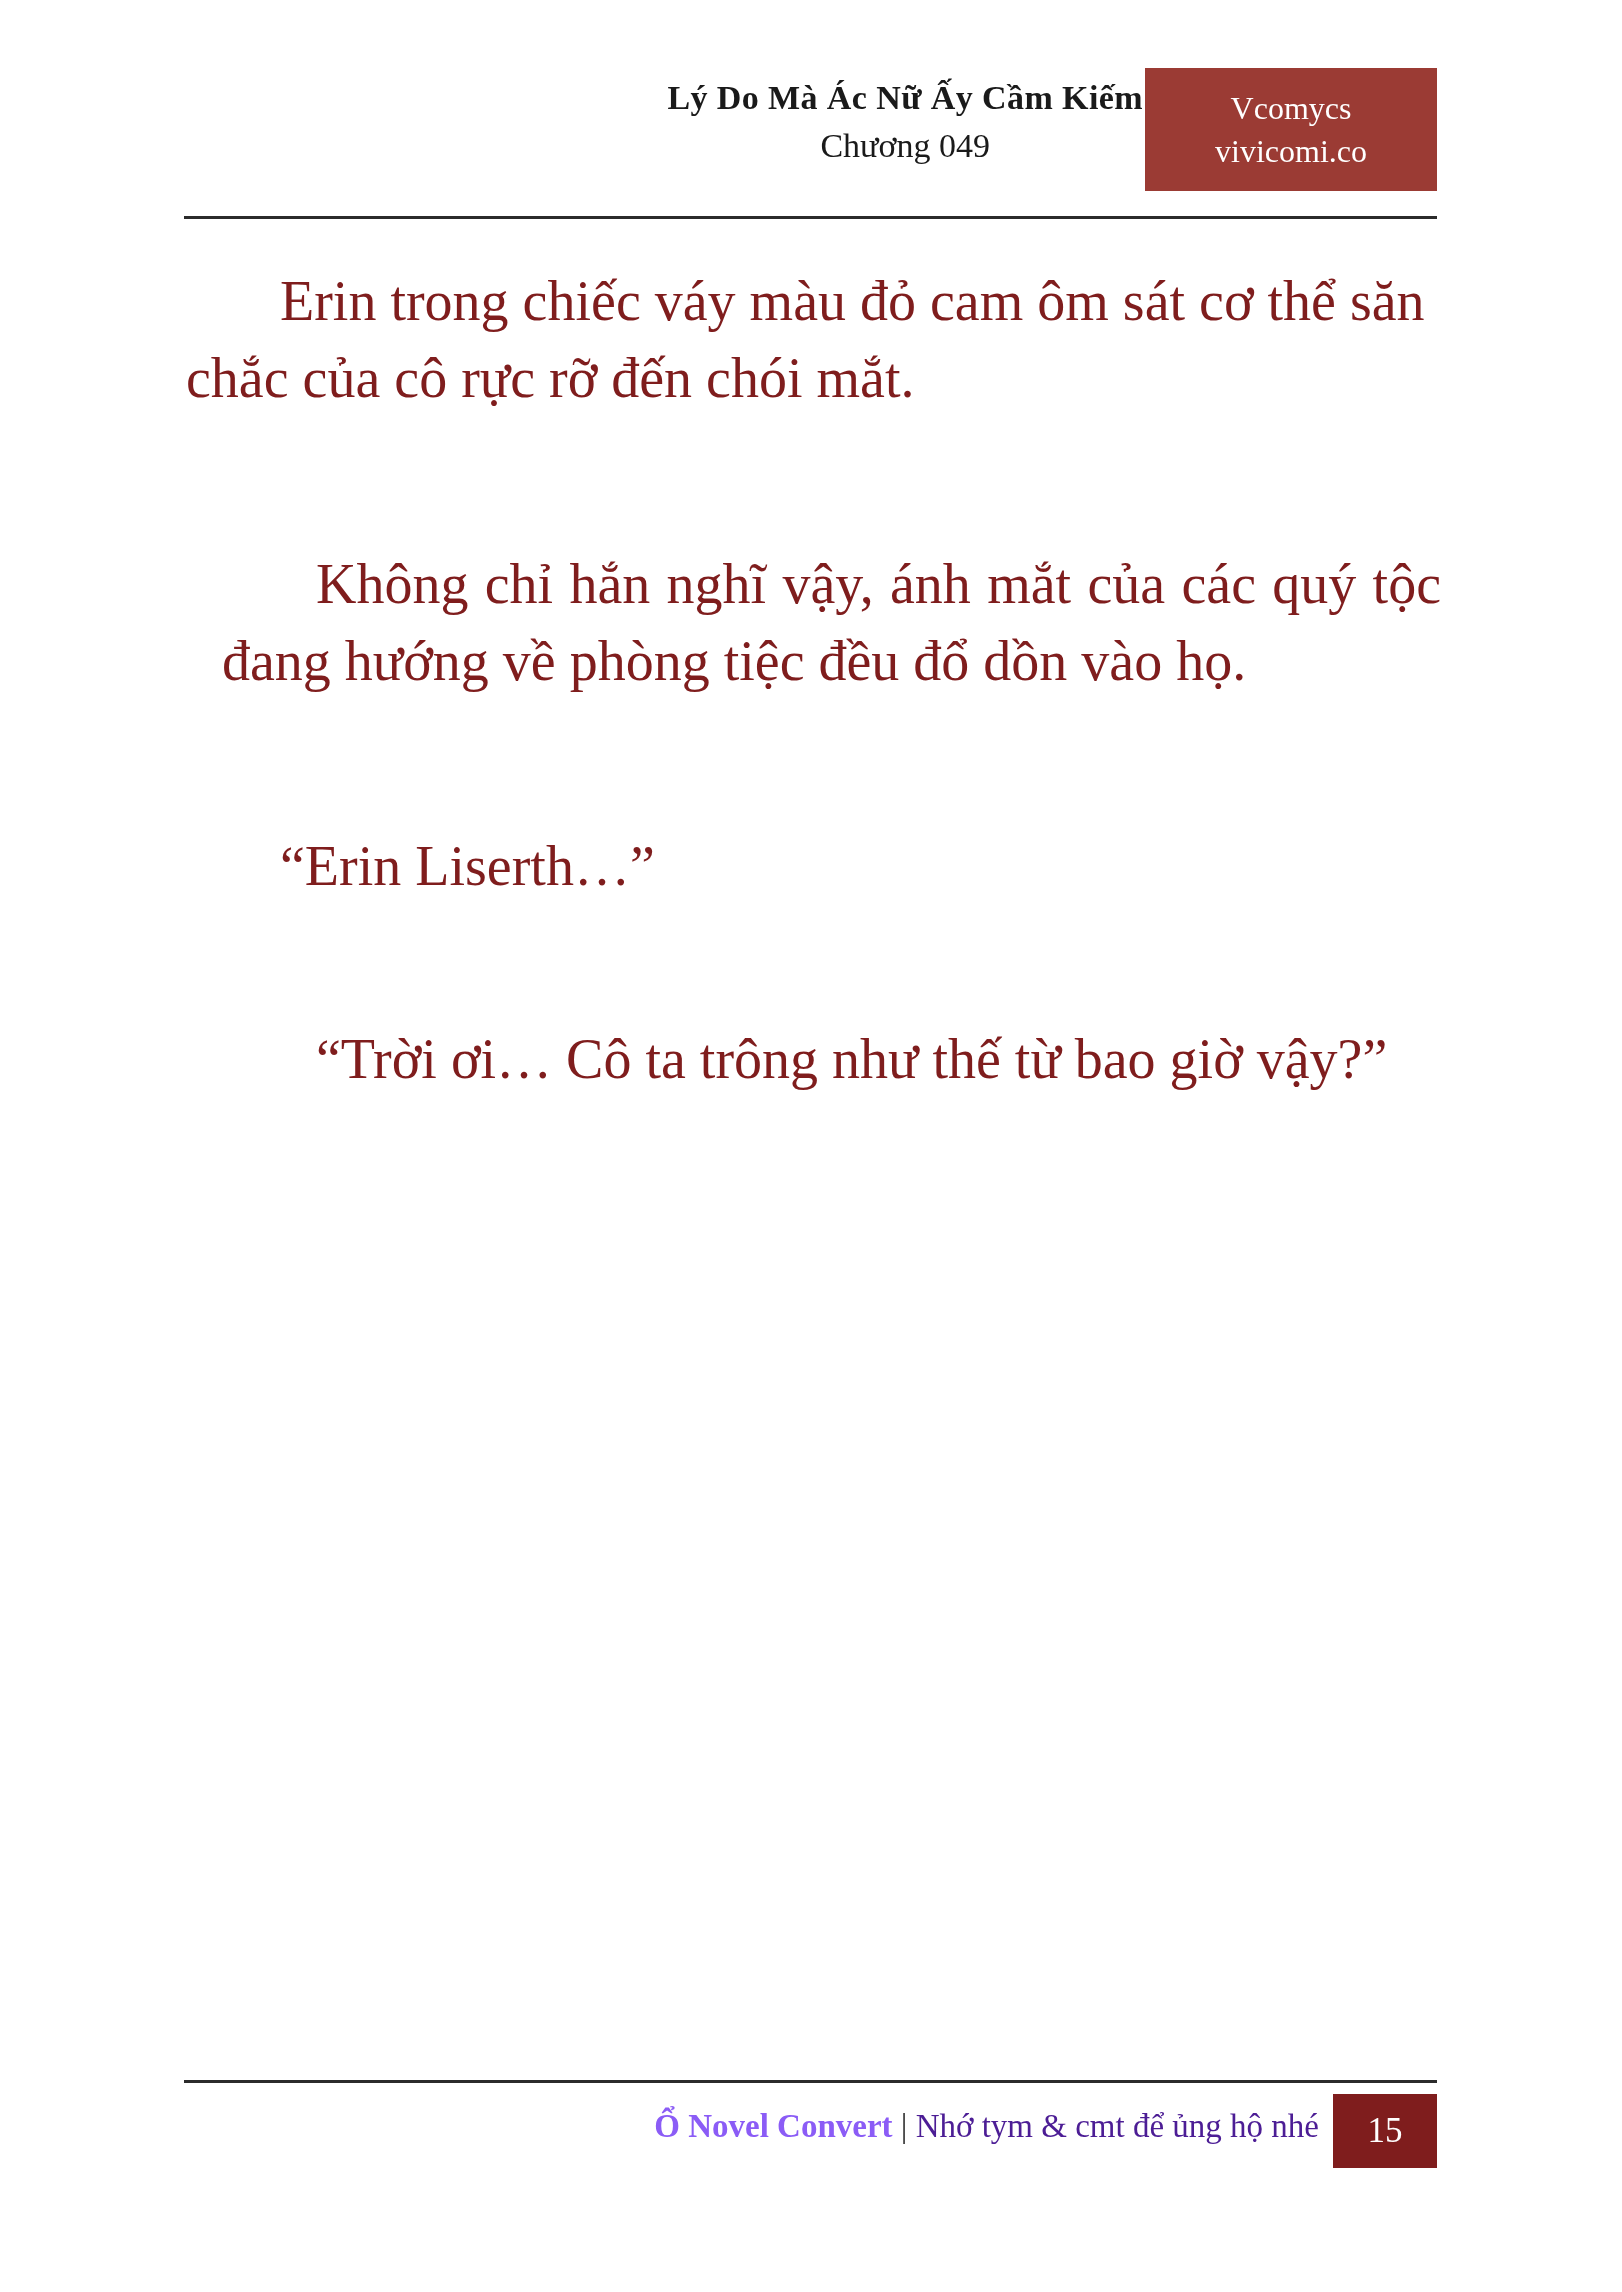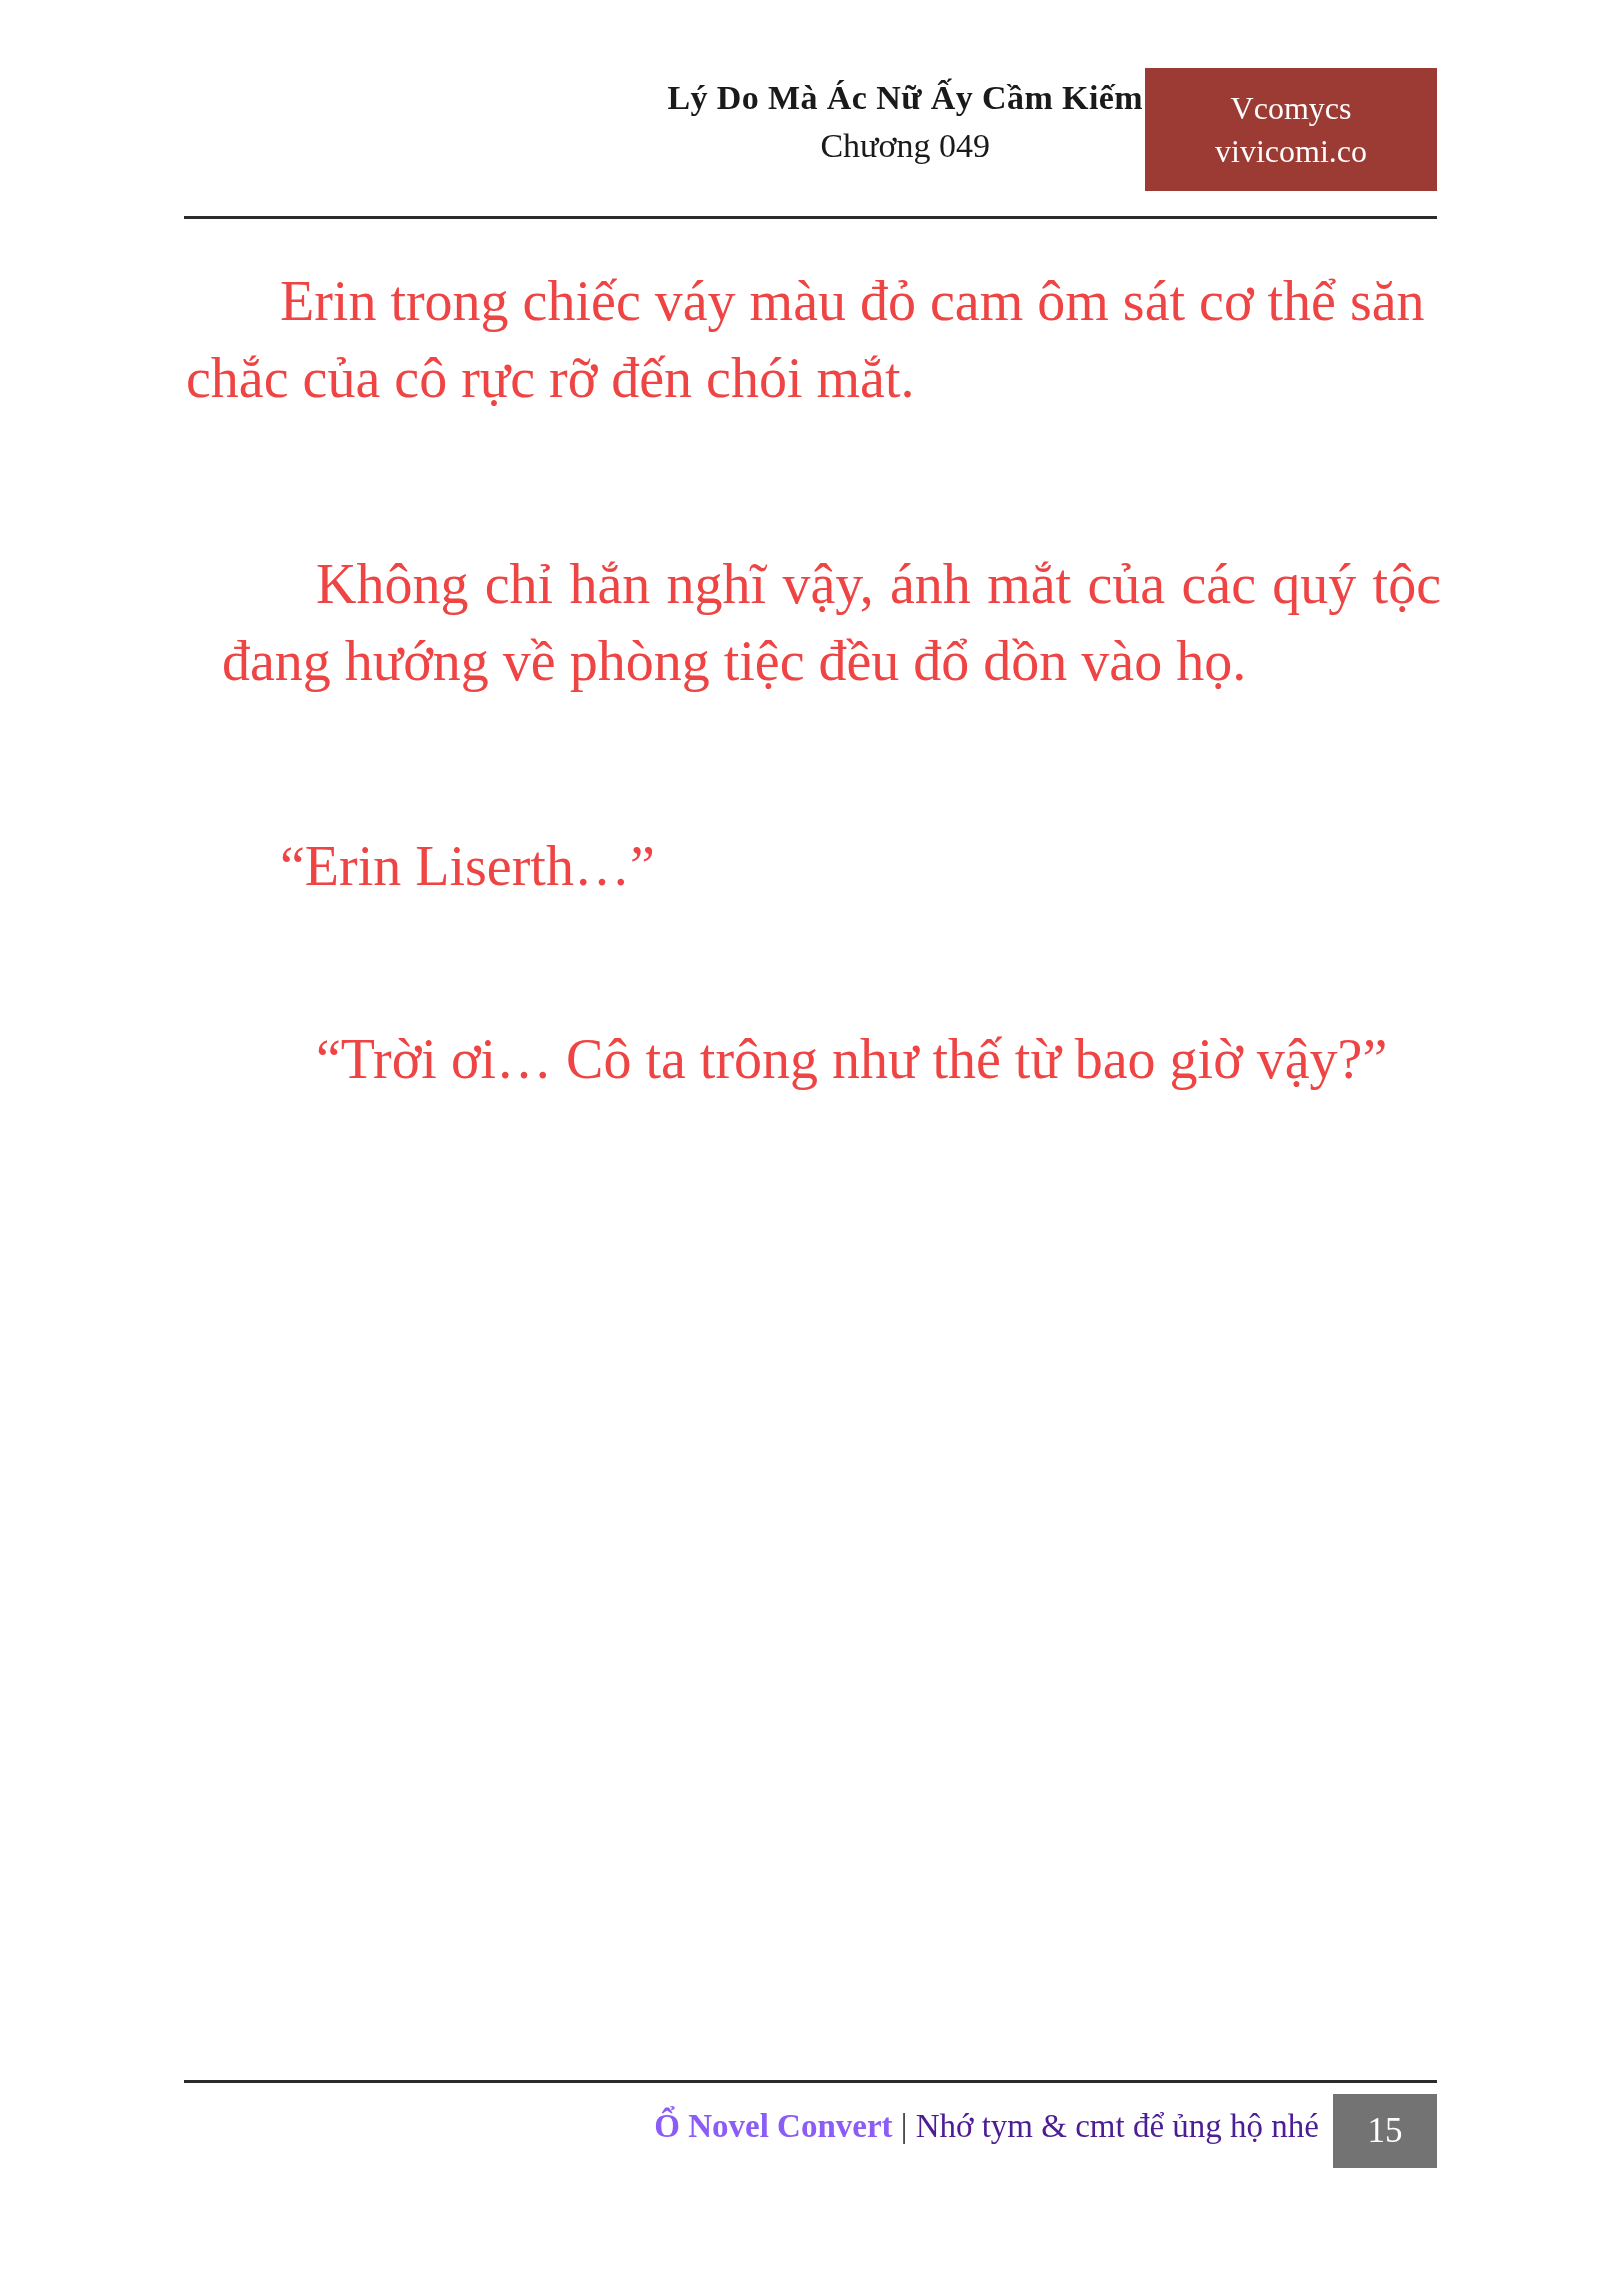--- a/index.html
+++ b/index.html
@@ -82,21 +82,21 @@
     position: absolute;
     left: 186px;
     top: 263px;
     width: 1255px;
   }
   .para {
     font-size: 56px;
     line-height: 1.38;
     text-indent: 94px;
     margin: 0 0 71px 0;
-    color: #ef4444;
+    color: #7f1d1d;
   }
   .para.justify {
     text-align: justify;
     text-align-last: left;
     margin-left: 36px;
   }
   .spacer-lg { height: 57px; }
   .spacer-md { height: 45px; }
 
   
@@ -127,21 +127,21 @@
     font-weight: bold;
   }
   .footer-sep { color: #333; }
   .footer-note { color: #4c1d95; }
   .footer-pagebox {
     position: absolute;
     right: 0;
     top: 0;
     width: 104px;
     height: 74px;
-    background: #737373;
+    background: #7f1d1d;
     color: #ffffff;
     display: flex;
     align-items: center;
     justify-content: center;
     font-size: 35px;
   }
 
   
   .watermark {
     position: absolute;

